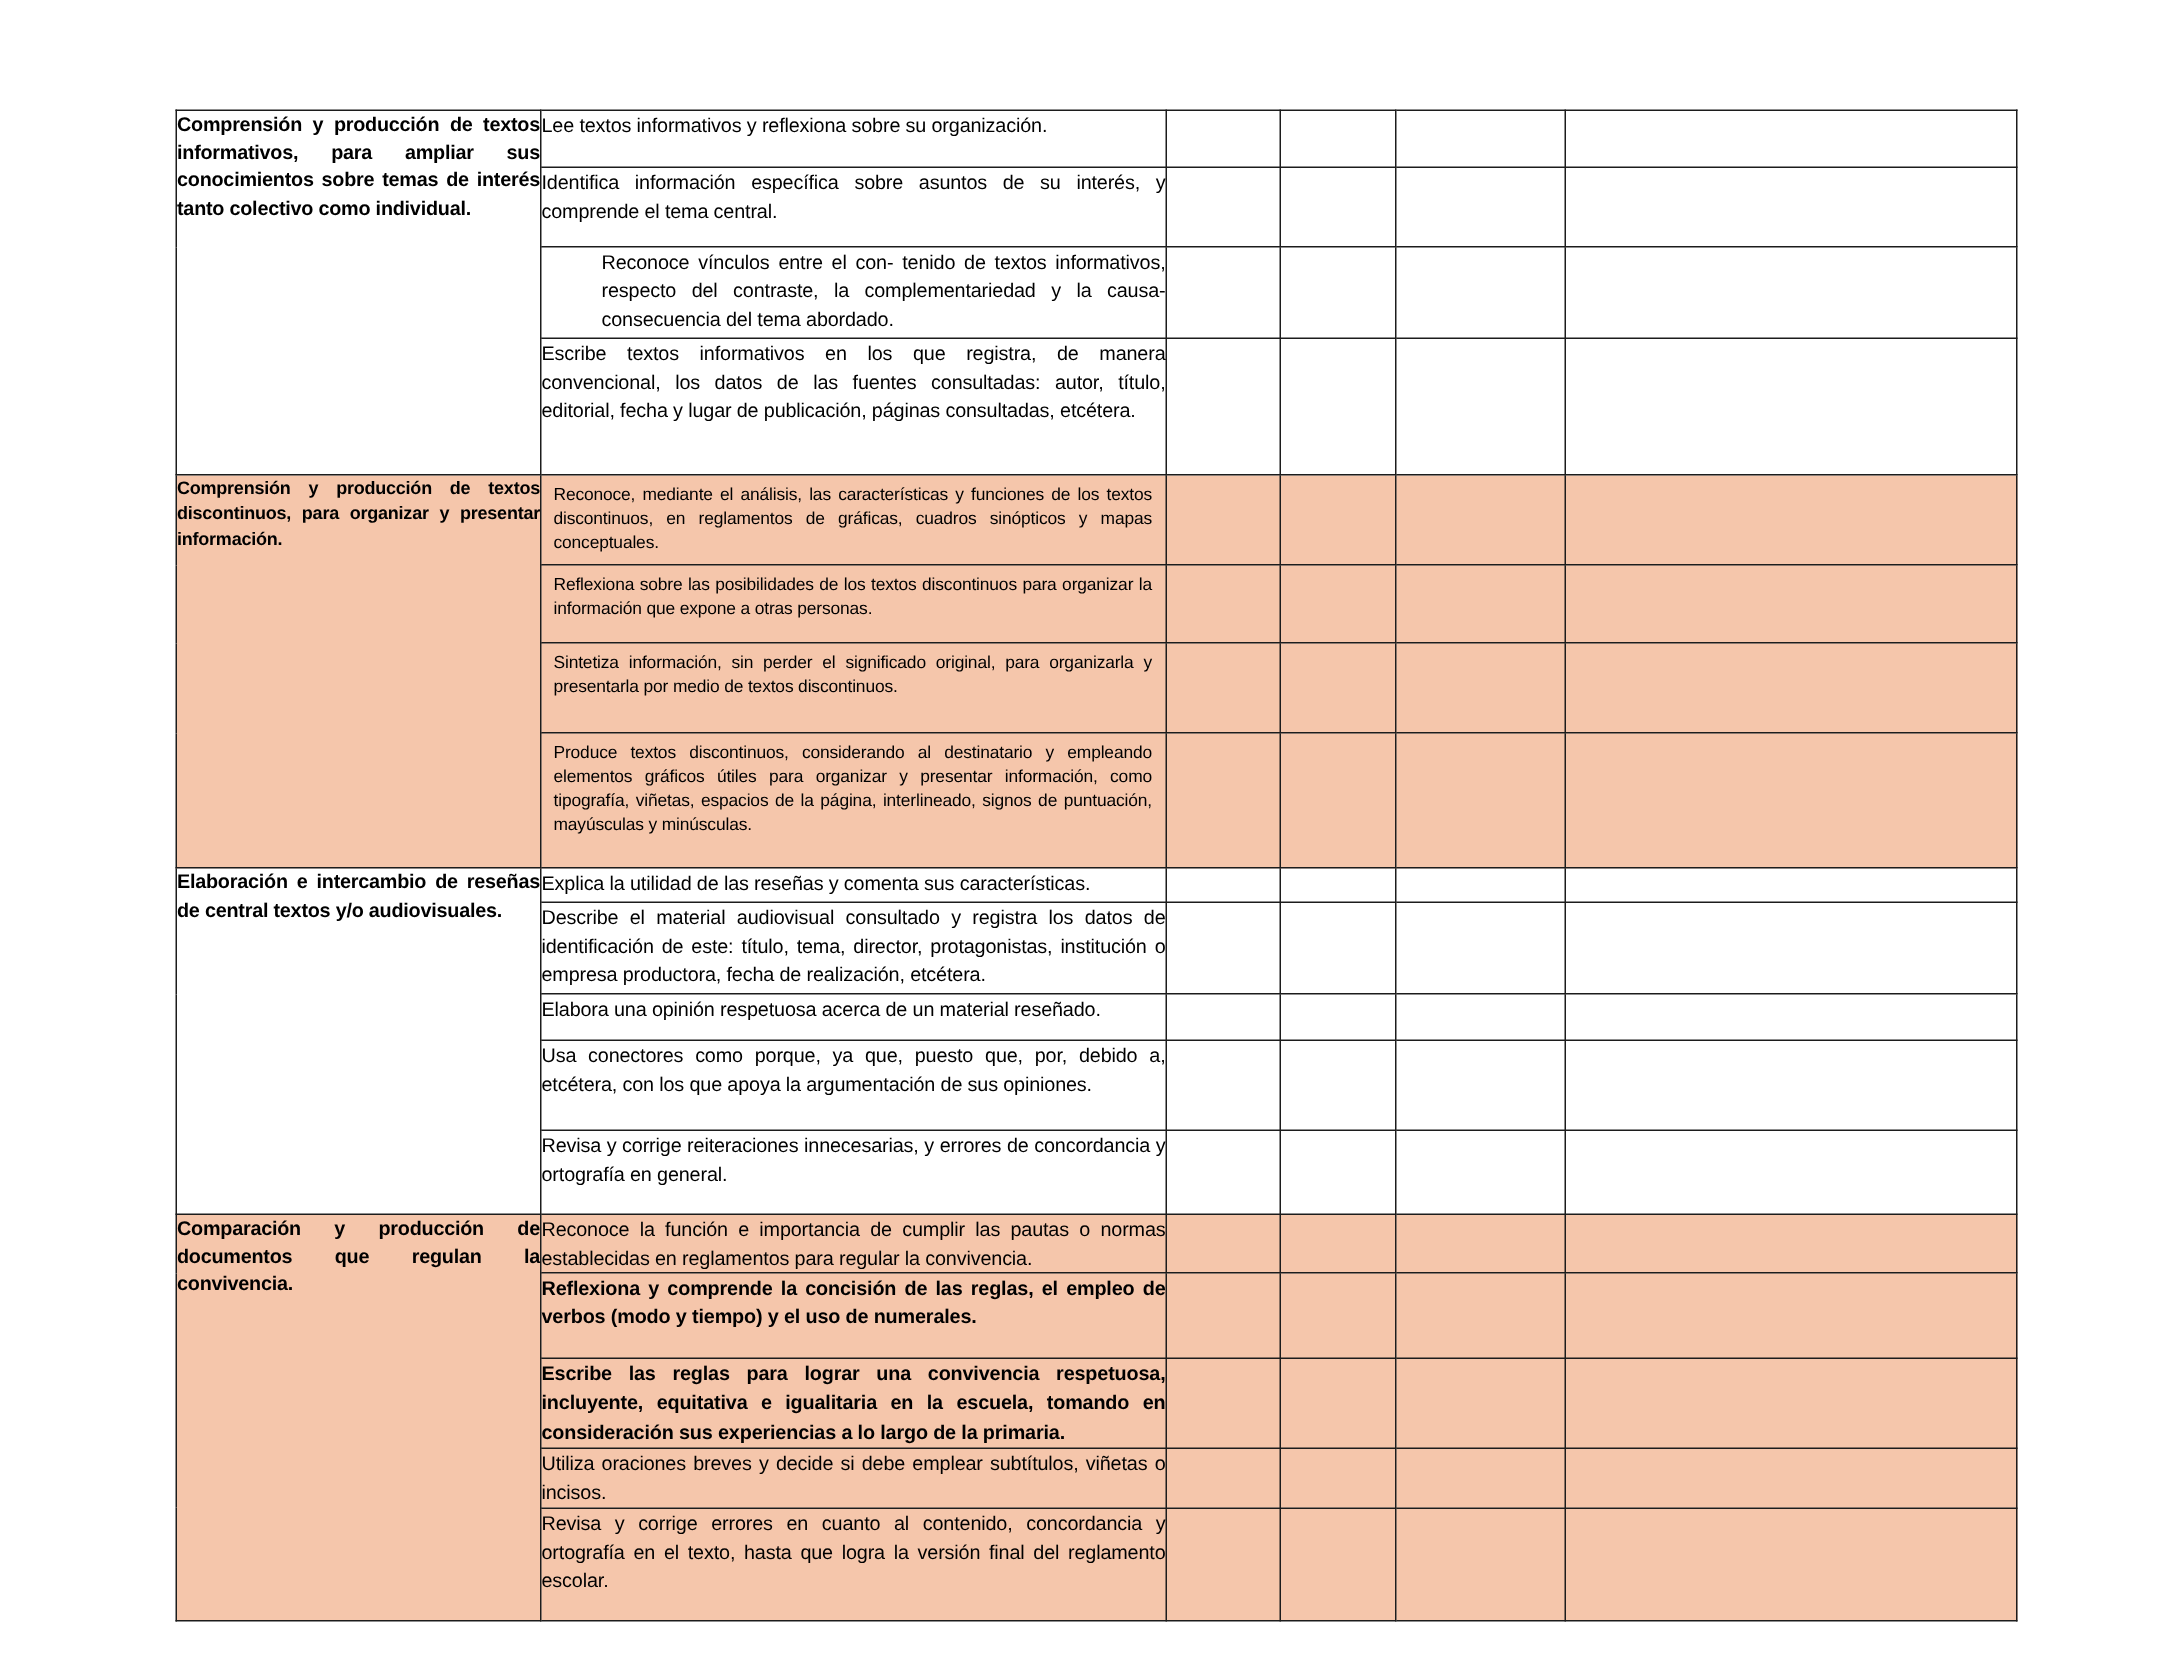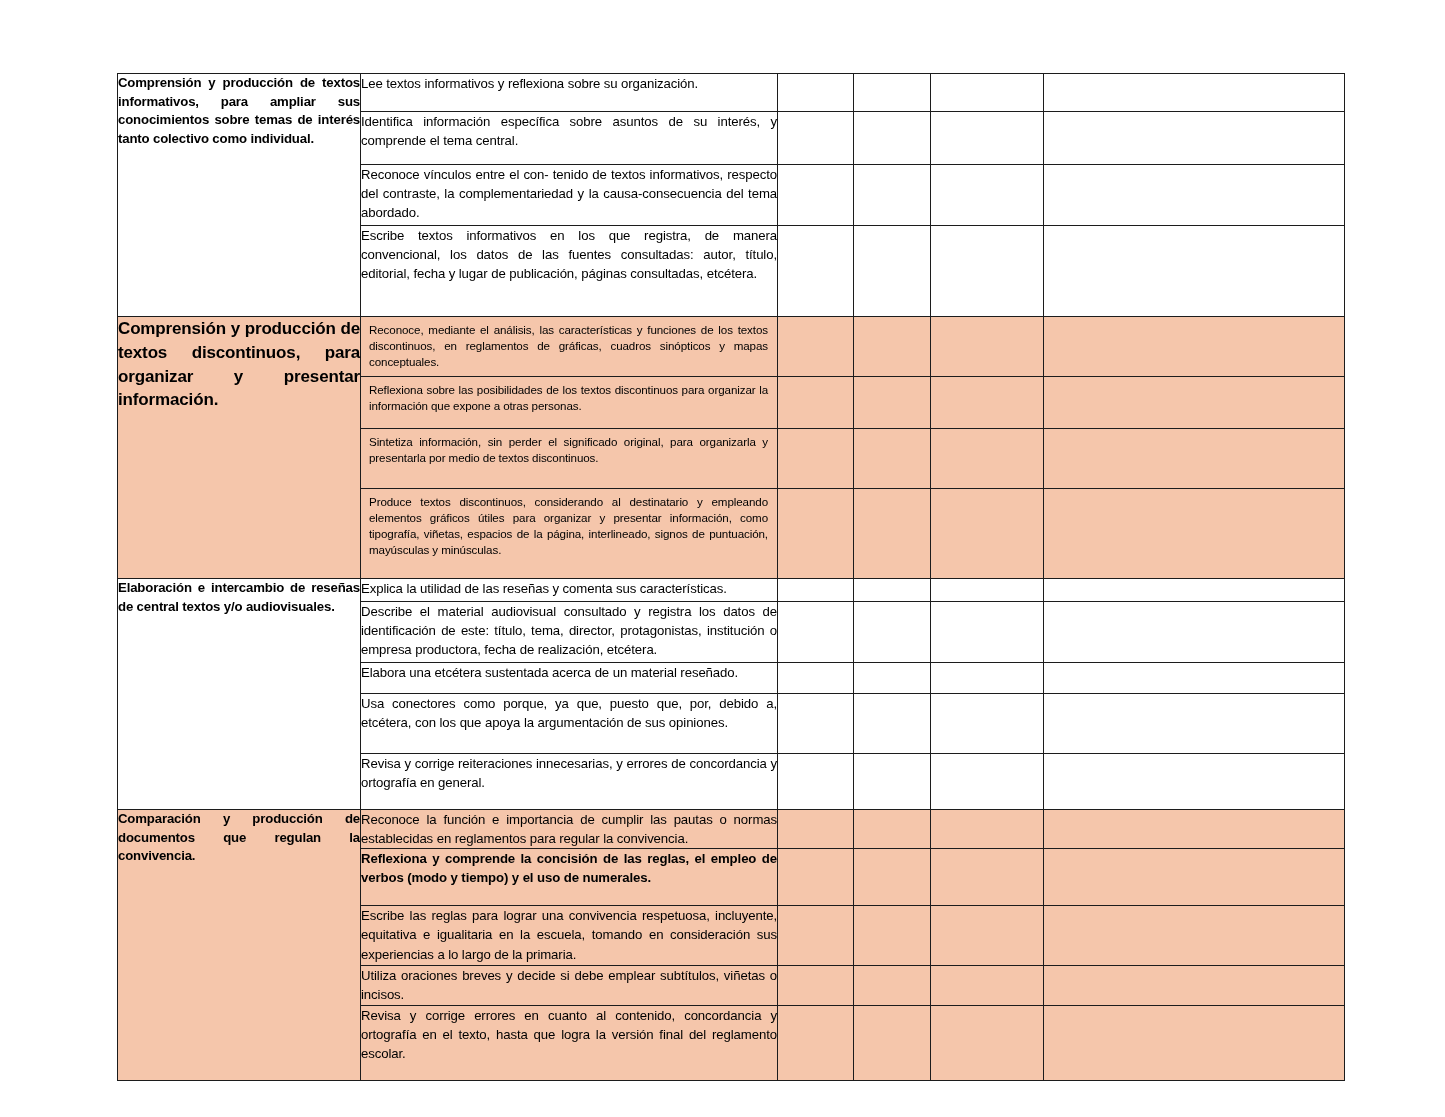--- a/index.html
+++ b/index.html
@@ -53,21 +53,21 @@
   }
   td.indicator {
     padding: 7px 9px 6px 8px;
     text-align: justify;
     text-justify: inter-word;
     font-size: 13.2px;
     line-height: 1.45;
     letter-spacing: -0.1px;
   }
   
-  tr.small td.learning { font-size: 17px; line-height: 1.4; }
+  tr.small td.learning { font-size: 12px; line-height: 1.4; }
   tr.small td.indicator { font-size: 11.6px; line-height: 1.38; padding: 5px 9px 4px 8px; }
 
   
   tr.tint td { background: #F5C6AB; }
 
   td.mark, td.obs { background: inherit; }
 </style>
 </head>
 <body>
 
@@ -91,21 +91,21 @@
           <td class="obs"></td>
         </tr>
         <tr>
           <td class="indicator" style="height: 52px;">Identifica información específica sobre asuntos de su interés, y comprende el tema central.</td>
           <td class="mark"></td>
           <td class="mark"></td>
           <td class="mark"></td>
           <td class="obs"></td>
         </tr>
         <tr>
-          <td class="indicator" style="height: 60px;">Reconoce vínculos entre el con- tenido de textos informativos, respecto del contraste, la complementariedad y la causa-consecuencia del tema abordado.</td>
+          <td class="indicator" style="height: 60px; padding-left: 40px;">Reconoce vínculos entre el con- tenido de textos informativos, respecto del contraste, la complementariedad y la causa-consecuencia del tema abordado.</td>
           <td class="mark"></td>
           <td class="mark"></td>
           <td class="mark"></td>
           <td class="obs"></td>
         </tr>
         <tr>
           <td class="indicator" style="height: 90px;">Escribe textos informativos en los que registra, de manera convencional, los datos de las fuentes consultadas: autor, título, editorial, fecha y lugar de publicación, páginas consultadas, etcétera.</td>
           <td class="mark"></td>
           <td class="mark"></td>
           <td class="mark"></td>
@@ -149,21 +149,21 @@
           <td class="obs"></td>
         </tr>
         <tr>
           <td class="indicator" style="height: 60px;">Describe el material audiovisual consultado y registra los datos de identificación de este: título, tema, director, protagonistas, institución o empresa productora, fecha de realización, etcétera.</td>
           <td class="mark"></td>
           <td class="mark"></td>
           <td class="mark"></td>
           <td class="obs"></td>
         </tr>
         <tr>
-          <td class="indicator" style="height: 30px;">Elabora una etcétera sustentada acerca de un material reseñado.</td>
+          <td class="indicator" style="height: 30px;">Elabora una opinión respetuosa acerca de un material reseñado.</td>
           <td class="mark"></td>
           <td class="mark"></td>
           <td class="mark"></td>
           <td class="obs"></td>
         </tr>
         <tr>
           <td class="indicator" style="height: 59px;">Usa conectores como porque, ya que, puesto que, por, debido a, etcétera, con los que apoya la argumentación de sus opiniones.</td>
           <td class="mark"></td>
           <td class="mark"></td>
           <td class="mark"></td>
@@ -185,21 +185,21 @@
           <td class="obs"></td>
         </tr>
         <tr class="tint">
           <td class="indicator" style="height: 56px; font-weight: bold;">Reflexiona y comprende la concisión de las reglas, el empleo de verbos (modo y tiempo) y el uso de numerales.</td>
           <td class="mark"></td>
           <td class="mark"></td>
           <td class="mark"></td>
           <td class="obs"></td>
         </tr>
         <tr class="tint">
-          <td class="indicator" style="height: 59px;">Escribe las reglas para lograr una convivencia respetuosa, incluyente, equitativa e igualitaria en la escuela, tomando en consideración sus experiencias a lo largo de la primaria.</td>
+          <td class="indicator" style="height: 59px; font-weight: bold;">Escribe las reglas para lograr una convivencia respetuosa, incluyente, equitativa e igualitaria en la escuela, tomando en consideración sus experiencias a lo largo de la primaria.</td>
           <td class="mark"></td>
           <td class="mark"></td>
           <td class="mark"></td>
           <td class="obs"></td>
         </tr>
         <tr class="tint">
           <td class="indicator" style="height: 32px;">Utiliza oraciones breves y decide si debe emplear subtítulos, viñetas o incisos.</td>
           <td class="mark"></td>
           <td class="mark"></td>
           <td class="mark"></td>

